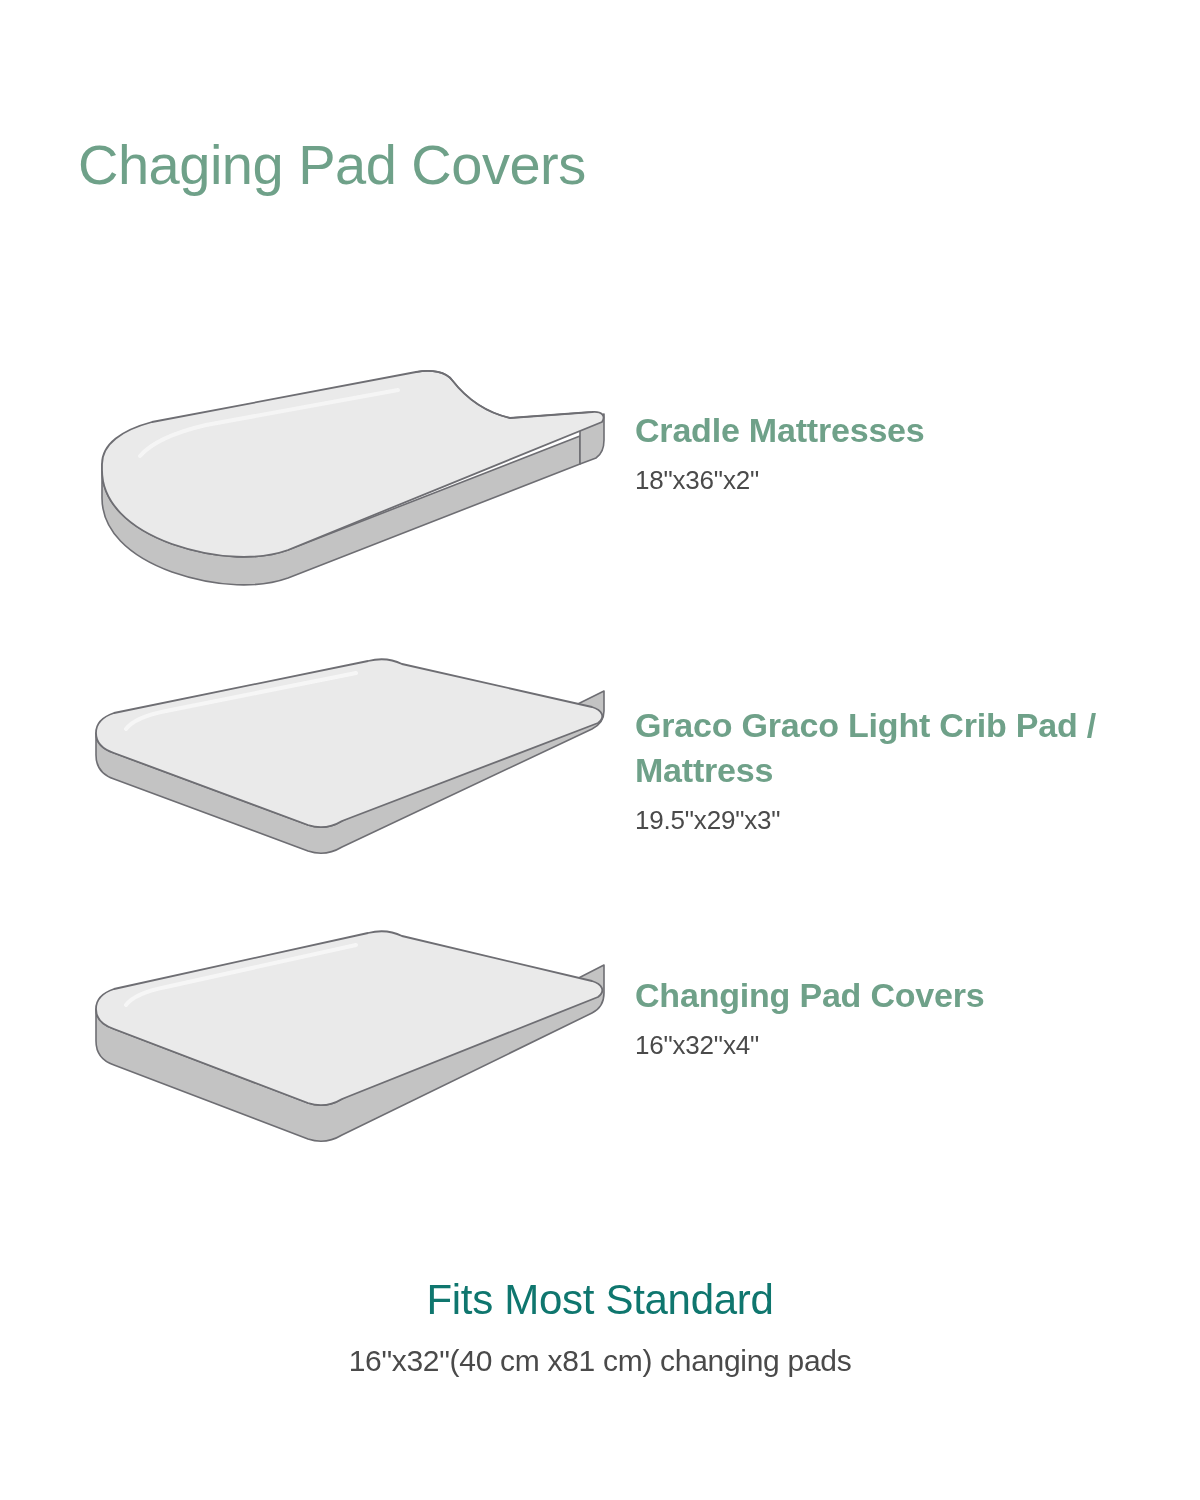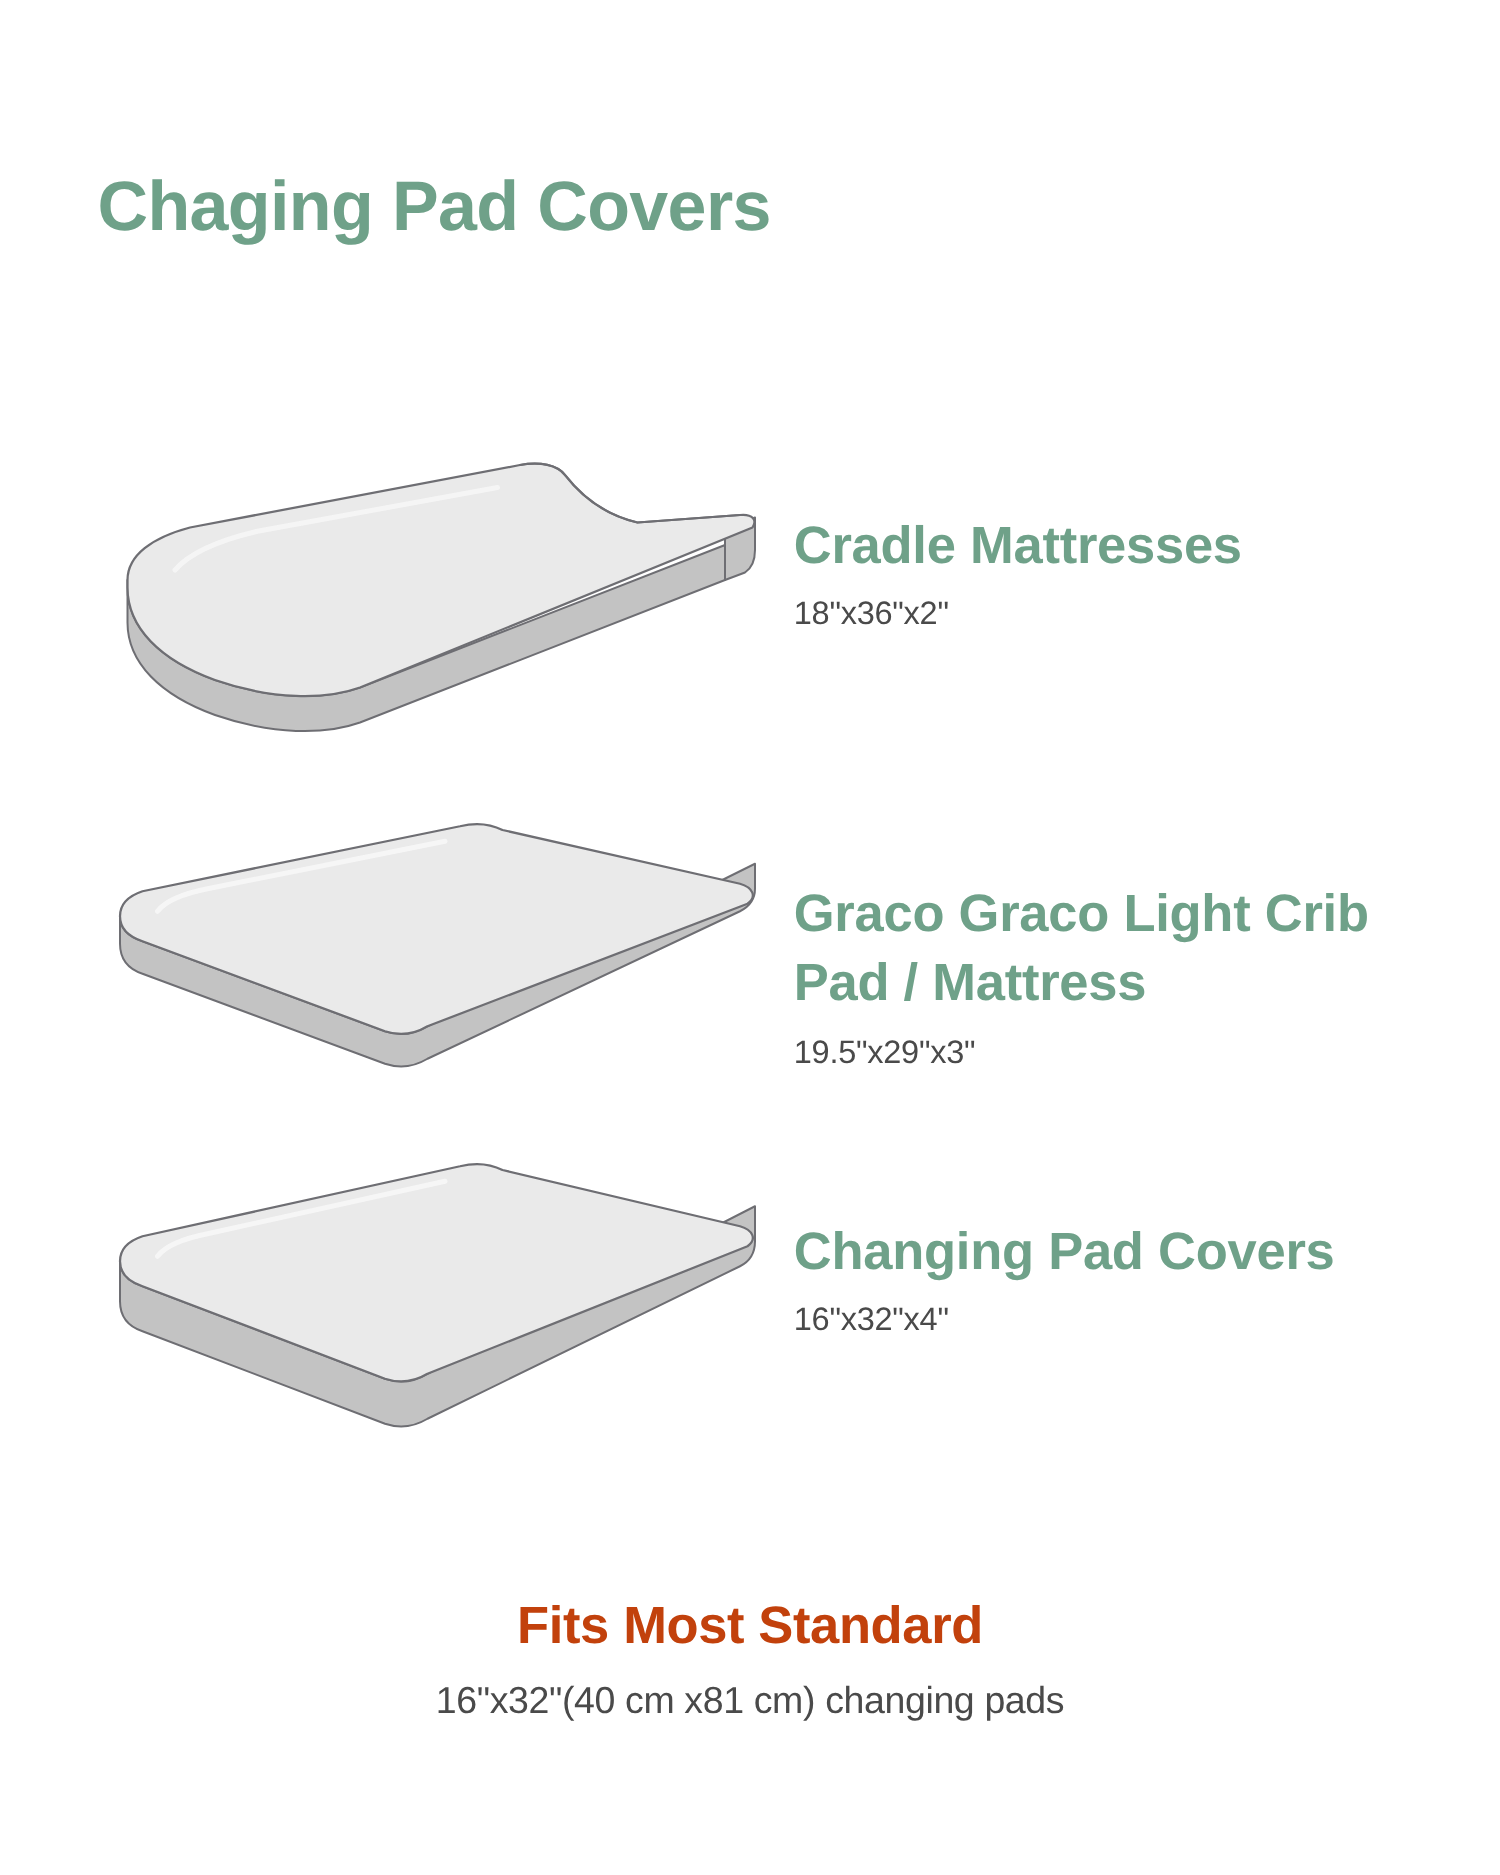--- a/index.html
+++ b/index.html
@@ -20,21 +20,21 @@
     inset: 0;
     background: #ffffff;
   }
 
   
   .page-title {
     position: absolute;
     left: 78px;
     top: 98px;
     font-size: 56px;
-    font-weight: 700;
+    font-weight: 400;
     letter-spacing: -0.5px;
     color: #6FA189;
     line-height: 1.05;
     white-space: nowrap;
   }
 
   
   .row {
     position: absolute;
     left: 0;
@@ -56,21 +56,21 @@
   .label-block {
     position: absolute;
     left: 635px;
     width: 540px;
   }
   .row-1 .label-block { top: 48px; }
   .row-2 .label-block { top: 48px; }
   .row-3 .label-block { top: 48px; }
 
   .item-title {
-    font-size: 42px;
+    font-size: 34px;
     font-weight: 700;
     color: #6FA189;
     line-height: 1.32;
     letter-spacing: -0.2px;
     margin: 0;
   }
   .item-dims {
     font-size: 26px;
     font-weight: 400;
     color: #4A4A4A;
@@ -82,22 +82,22 @@
   
   .footer {
     position: absolute;
     left: 0;
     top: 1275px;
     width: 1200px;
     text-align: center;
   }
   .footer-title {
     font-size: 42px;
-    font-weight: 700;
-    color: #c2410c;
+    font-weight: 400;
+    color: #0f766e;
     letter-spacing: -0.3px;
     line-height: 1.2;
     margin: 0;
   }
   .footer-sub {
     font-size: 30px;
     font-weight: 400;
     color: #4A4A4A;
     letter-spacing: -0.3px;
     line-height: 1.3;

